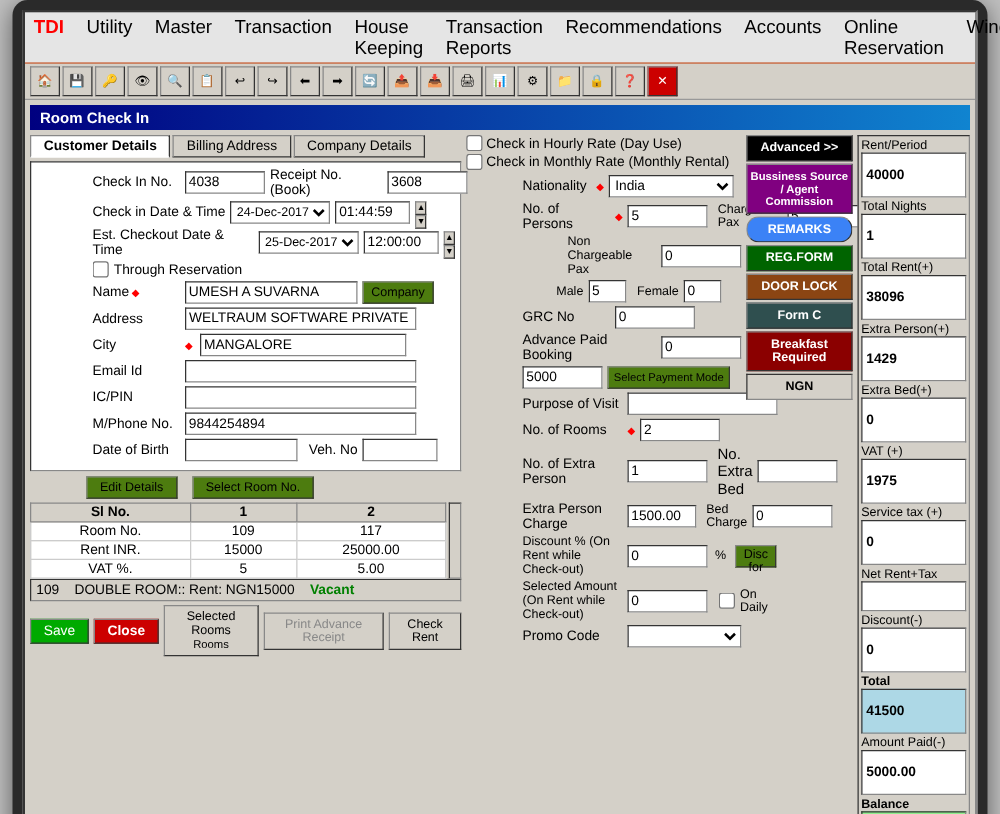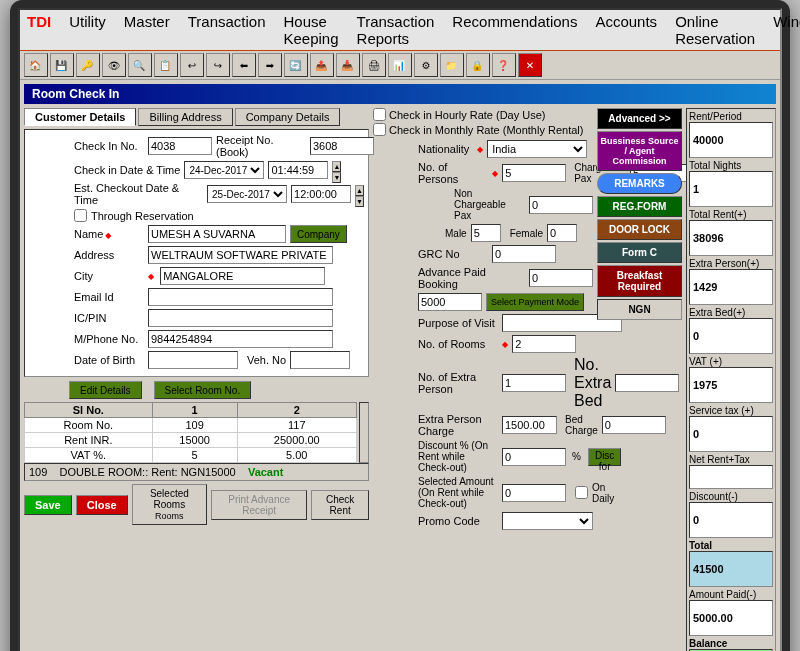--- a/index.html
+++ b/index.html
@@ -244,21 +244,21 @@
     }
 
     .status-bar span.vacant { color: green; font-weight: bold; }
 
     .action-btns {
       display: flex;
       gap: 4px;
       align-items: center;
     }
 
-    .btn-save { background: #00aa00; color: white; border: 1px outset #888; padding: 3px 10px; cursor: pointer; font-size: 11px; font-weight: bold; }
+    .btn-save { background: #00aa00; color: white; border: 1px outset #888; padding: 3px 10px; cursor: pointer; font-size: 11px; font-weight: normal; }
     .btn-close { background: #cc0000; color: white; border: 1px outset #888; padding: 3px 10px; cursor: pointer; font-size: 11px; font-weight: bold; }
     .btn-remove { background: #d4d0c8; border: 1px outset #888; padding: 3px 6px; cursor: pointer; font-size: 10px; text-align: center; }
     .btn-print { background: #d4d0c8; border: 1px outset #888; padding: 3px 6px; cursor: pointer; font-size: 10px; color: #888; }
     .btn-check { background: #d4d0c8; border: 1px outset #888; padding: 3px 6px; cursor: pointer; font-size: 10px; }
 
     .scrollbar-indicator {
       width: 10px;
       background: #d4d0c8;
       border: 1px inset #888;
     }
@@ -520,21 +520,21 @@
 
           <div class="form-row">
             <span style="min-width:80px;font-size:11px;">No. of Rooms</span>
             <span style="color:red;font-size:8px;">◆</span>
             <input type="text" class="field-sm" value="2" style="">
           </div>
 
           <div class="form-row">
             <span style="min-width:80px;font-size:11px;">No. of Extra Person</span>
             <input type="text" class="field-sm" value="1" style="">
-            <span style="font-size:16px;margin-left:4px;">No. Extra Bed</span>
+            <span style="font-size:12px;margin-left:4px;">No. Extra Bed</span>
             <input type="text" class="field-sm" value="" style="">
           </div>
 
           <div class="form-row">
             <span style="min-width:80px;font-size:11px;">Extra Person Charge</span>
             <input type="text" style="width: 55px;" value="1500.00">
             <span style="font-size:10px;margin-left:4px;">Bed Charge</span>
             <input type="text" class="field-sm" value="0" style="">
           </div>
 

